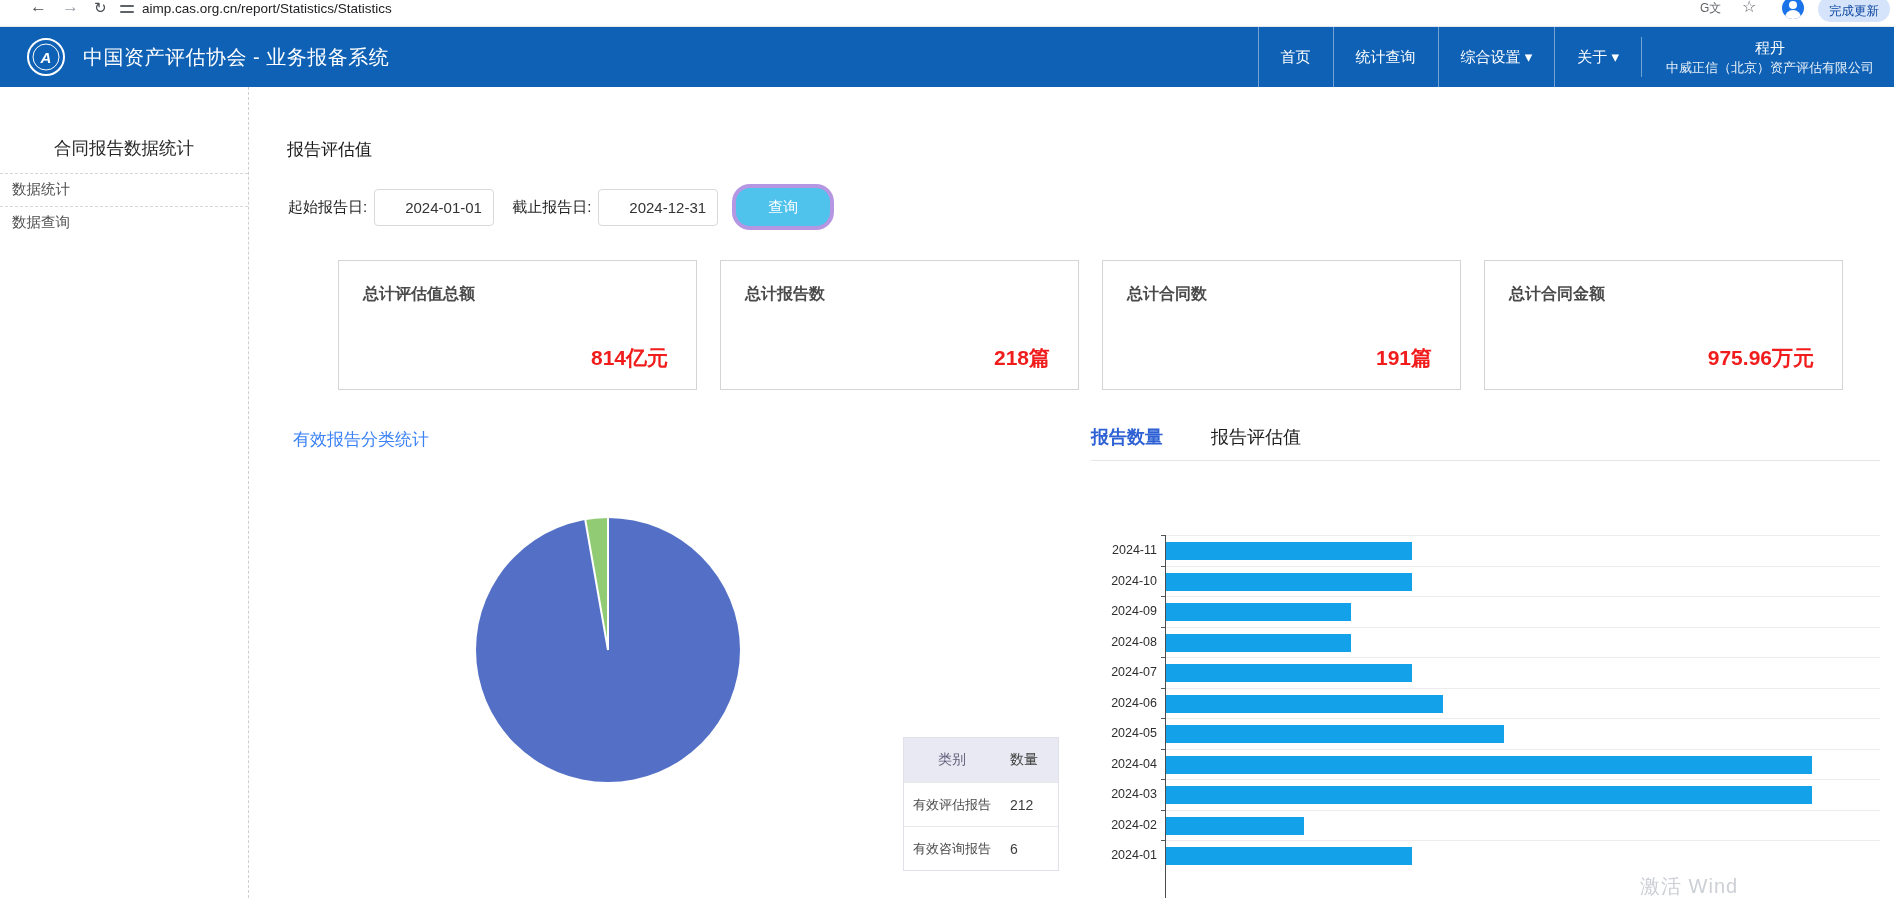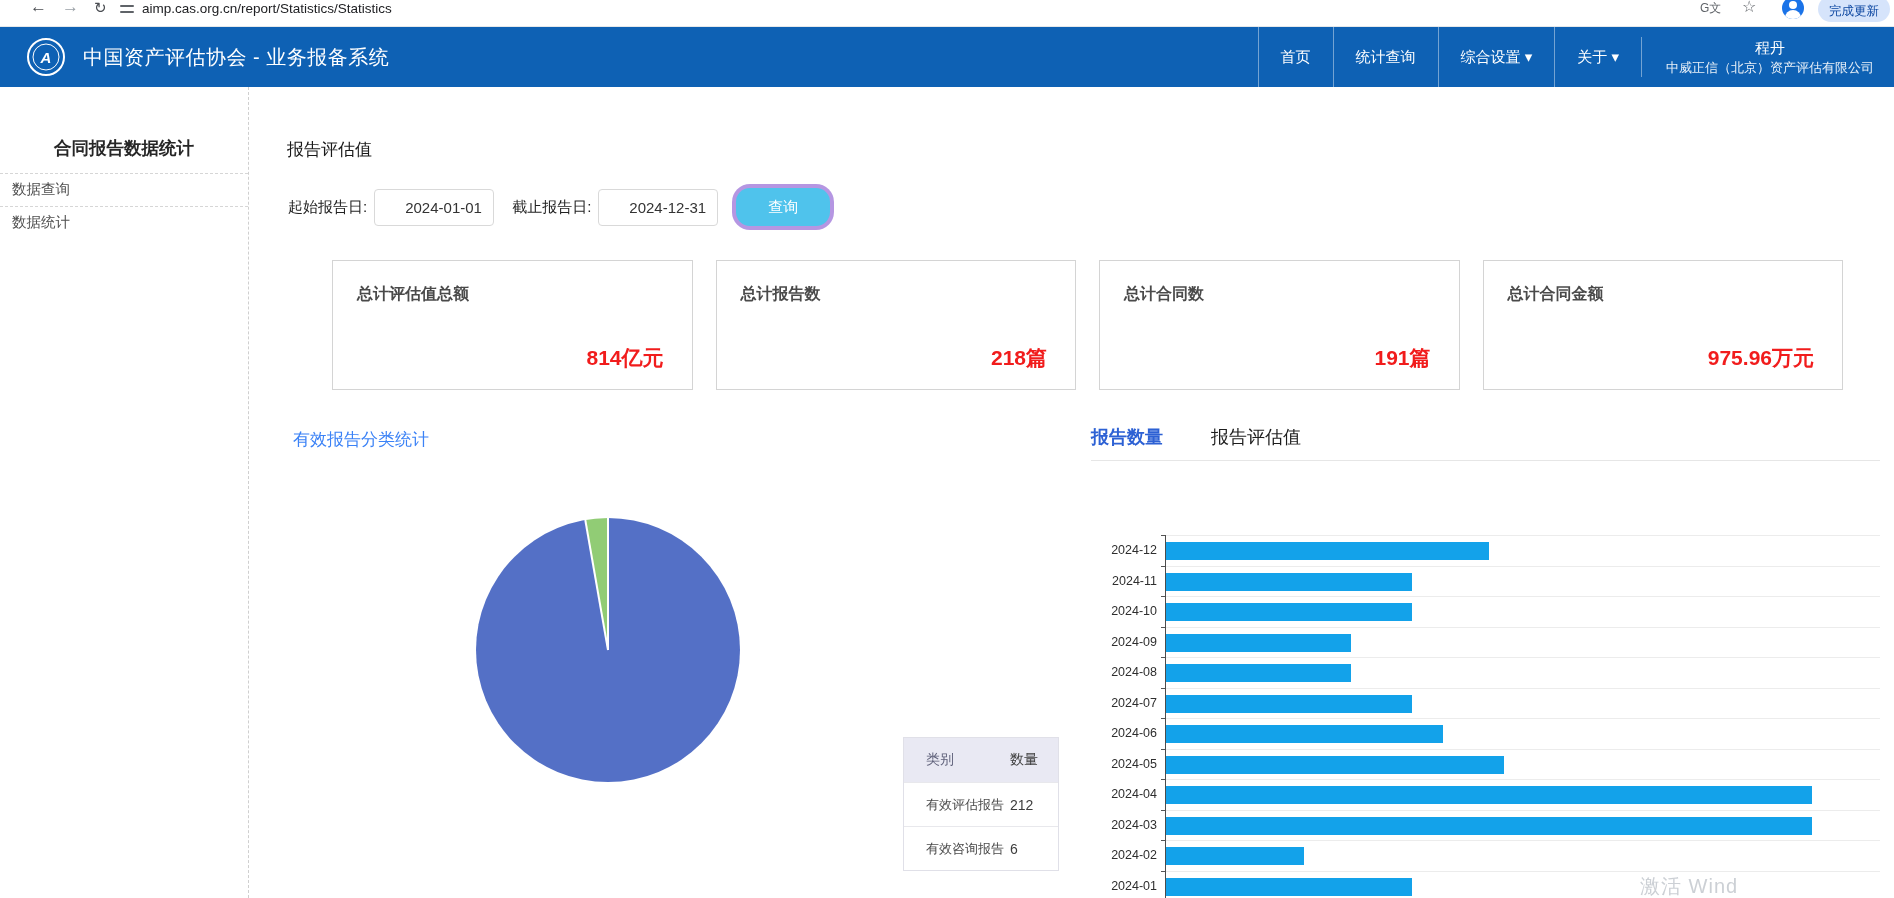--- a/index.html
+++ b/index.html
@@ -39,38 +39,38 @@
               border-left:1px solid rgba(255,255,255,.42); white-space:nowrap; }
   .nav-user { border-left:1px solid rgba(255,255,255,.42); padding:0 18px 0 24px; display:flex;
               flex-direction:column; justify-content:center; align-items:center; margin-right:2px; }
   .nav-user-name { font-size:15px; line-height:21px; }
   .nav-user-co { font-size:13px; line-height:19px; color:rgba(255,255,255,.9); white-space:nowrap; }
 
   
   .sidebar { position:absolute; top:87px; left:0; width:249px; bottom:0; background:#fff;
              border-right:1px dashed #cfcfcf; }
   .side-title { display:block; padding-top:49px; text-align:center; font-size:17.5px; color:#262626;
-                padding-bottom:13px;font-weight:bold; }
+                padding-bottom:13px; }
   .side-item { padding:6px 0 7px 12px; font-size:14.5px; color:#4f4f4f; border-top:1px dashed #d6d6d6;
                cursor:pointer; }
 
   
   .content { position:absolute; top:87px; left:249px; right:0; bottom:0; background:#fff; }
   .section-title { position:absolute; left:38px; top:51px; font-size:17px; color:#1a1a1a; font-weight:500; }
 
   .filter-row { position:absolute; left:39px; top:100px; height:40px; display:flex; align-items:center; }
   .f-label { font-size:15px; color:#222; font-weight:500; white-space:nowrap; }
   .f-label2 { margin-left:18px;text-align:center; }
   .f-input { margin-left:7px; width:120px; height:37px; border:1px solid #d9d9d9; border-radius:4px;
              padding-left:30px; font-size:15px; color:#333; font-family:"Liberation Sans",sans-serif; outline:none; }
   .query-btn { margin-left:18px; width:94px; height:38px; background:#4fc3ec; color:#fff; border:none;
                border-radius:14px; font-size:15px; cursor:pointer; box-shadow:0 0 0 4px #b596e2;
                font-family:"Liberation Sans",sans-serif; }
 
-  .cards { position:absolute; left:83px; top:173px; right:51px; height:130px; display:flex; gap:23px;border-radius:26px; }
+  .cards { position:absolute; left:89px; top:173px; right:51px; height:130px; display:flex; gap:23px;border-radius:26px; }
   .card { flex:1; position:relative; border:1px solid #d4d4d4; background:#fff; }
   .card-title { position:absolute; left:24px; top:23px; font-size:16px; font-weight:700; color:#4a4a4a; }
   .card-value { position:absolute; right:28px; bottom:17px; font-size:21px; font-weight:700; color:#f11c1c; }
 
   .pie-title { position:absolute; left:44px; top:341px; font-size:17px; color:#3b82f6; }
 
   .tabs { position:absolute; left:842px; top:338px; display:flex; gap:48px; }
   .tab { font-size:18px; cursor:pointer; color:#1d1d1d; font-weight:500; }
   .tab.active { color:#2d61d4; font-weight:700; }
   .tabs-line { position:absolute; left:842px; top:373px; width:789px; height:1px; background:#e6e6e6; }
@@ -79,21 +79,21 @@
          background:#5470c6; }
   .pie-line { position:absolute; left:358px; top:431px; width:2px; height:132px; background:#fff;
               transform-origin:center bottom; }
 
   .mini-table { position:absolute; left:654px; top:650px; width:156px; border:1px solid #e0e0e8;
                 background:#fff; font-size:13.5px; }
   .mt-head { display:grid; grid-template-columns:96px 1fr; height:44px; align-items:center;
              background:#e9e9f3; color:#5f617a; font-size:14px; }
   .mt-row { display:grid; grid-template-columns:96px 1fr; height:44px; align-items:center;
             border-top:1px solid #e8e8ec; color:#4b4b4b; font-size:13px; }
-  .mt-c1 { padding-left:22px; white-space:nowrap; }
+  .mt-c1 { padding-left:0; white-space:nowrap;text-align:center; }
   .mt-c2 { padding-left:10px; color:#3d3d3d; font-size:14px; }
 
   .bars { position:absolute; left:841px; top:448px; width:790px; }
   .bar-row { display:flex; height:30.5px; }
   .bar-label { width:75px; text-align:right; font-size:12.5px; color:#2e2e2e; line-height:30.5px;
                padding-right:8px; white-space:nowrap; }
   .bar-track { flex:1; border-top:1px solid #ececec; position:relative; }
   .bar-track::before { content:""; position:absolute; left:-4px; top:-1px; width:4px; height:1px; background:#555; }
   .bar { position:absolute; left:1px; top:6px; height:18px; background:#13a2ea; }
   .bar-axis { position:absolute; left:916px; top:448px; width:1px; height:363px; background:#4c4c4c; }
@@ -137,22 +137,22 @@
       </div>
     <div class="nav-user">
       <div class="nav-user-name">程丹</div>
       <div class="nav-user-co">中威正信（北京）资产评估有限公司</div>
     </div>
   </div>
 
   <div class="sidebar">
     <span class="side-title">合同报告数据统计</span>
 
-  <div class="side-item">数据查询</div>
-      <div class="side-item">数据统计</div>
+  <div class="side-item">数据统计</div>
+      <div class="side-item">数据查询</div>
     </div>
 
   <div class="content">
     <div class="section-title">报告评估值</div>
 
     <div class="filter-row">
       <span class="f-label">起始报告日:</span>
       <input class="f-input" readonly="" value="2024-01-01" style="">
       <span class="f-label f-label2">截止报告日:</span>
       <input class="f-input" readonly="" value="2024-12-31" style="">
@@ -207,26 +207,20 @@
         </div>
 
         <div class="mt-row">
           <span class="mt-c1">有效咨询报告</span>
           <span class="mt-c2">6</span>
         </div>
       </div>
 
     <div class="bars" id="bars">
 
-        <div class="bar-row">
-          <span class="bar-label">2024-12</span>
-          <div class="bar-track">
-            <div class="bar" style="width: 322.875px; background: rgb(19, 162, 234);"></div>
-          </div>
-        </div>
 
         <div class="bar-row">
           <span class="bar-label">2024-11</span>
           <div class="bar-track">
             <div class="bar" style="width: 246px; background: rgb(19, 162, 234);"></div>
           </div>
         </div>
 
         <div class="bar-row">
           <span class="bar-label">2024-10</span>

